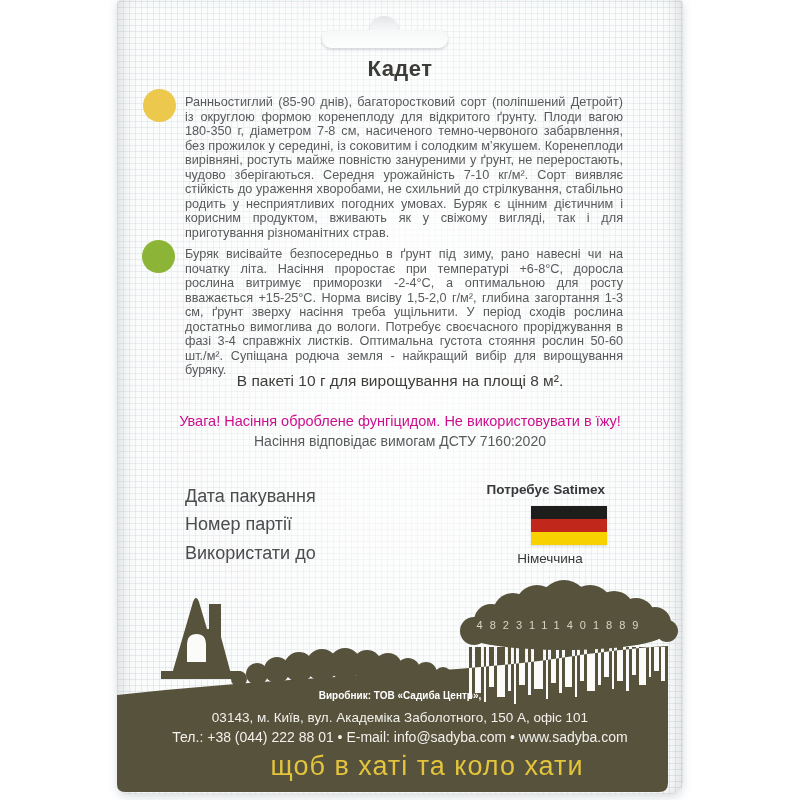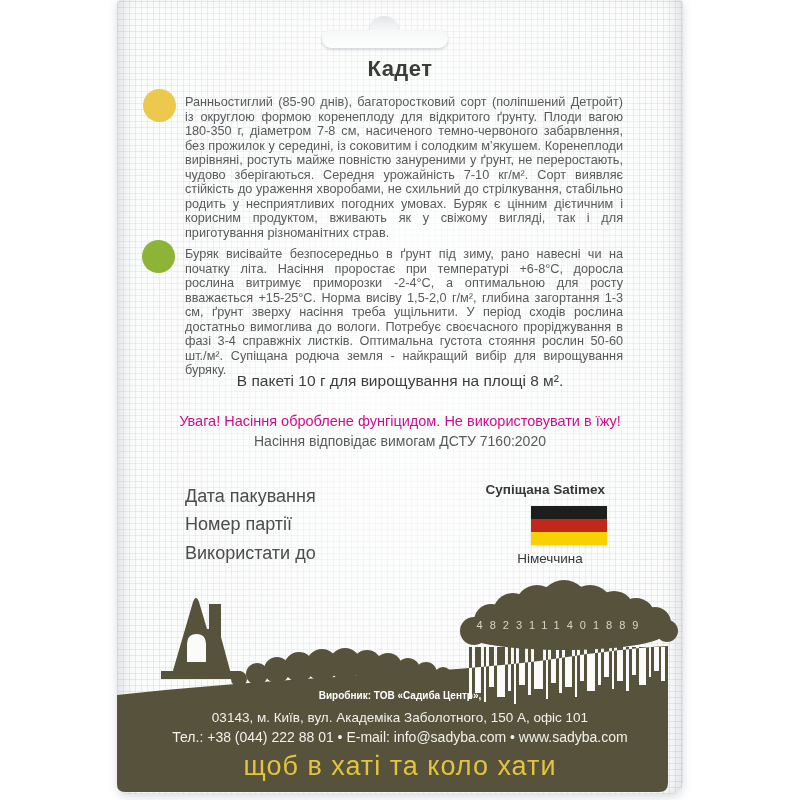--- a/index.html
+++ b/index.html
@@ -46,21 +46,21 @@
   .flag .f-black{background:#1d1d1b;}
   .flag .f-red{background:#c1271a;}
   .flag .f-gold{background:#f7d100;}
   .country{top:551px;left:353px;width:160px;text-align:center;font-size:13.5px;
            font-weight:normal;color:#37383a;}
   
   .scene{left:0;top:561px;}
   .f-producer{top:690px;font-size:10px;font-weight:bold;color:#ffffff;z-index:3;}
   .f-address{top:710px;font-size:13.5px;color:#f2f1ec;z-index:3;}
   .f-contacts{top:729px;font-size:14px;color:#f2f1ec;z-index:3;}
-  .f-slogan{top:751px;font-size:27px;color:#e3c43c;letter-spacing:1px;z-index:3;}
+  .f-slogan{top:751px;font-size:27px;color:#e3c43c;letter-spacing:1px;z-index:3;margin-left:27px;}
   .barcode-num{font-family:"Liberation Sans",sans-serif;font-size:11px;letter-spacing:7px;}
 </style>
 </head>
 <body>
 
 <div class="stage">
   <div class="packet">
 
     <svg class="abs slot" width="130" height="40" viewBox="0 0 130 40">
       <defs>
@@ -88,21 +88,21 @@
     <div class="abs ctr pack-info">В пакеті 10 г для вирощування на площі 8 м².</div>
 
     <div class="abs ctr warning">Увага! Насіння оброблене фунгіцидом. Не використовувати в їжу!</div>
 
     <div class="abs ctr standard">Насіння відповідає вимогам ДСТУ 7160:2020</div>
 
     <div class="abs field field-1">Дата пакування</div>
     <div class="abs field field-2">Номер партії</div>
     <div class="abs field field-3">Використати до</div>
 
-    <div class="abs brand">Супіщана Satimex</div>
+    <div class="abs brand">Потребує Satimex</div>
     <div class="abs flag">
       <div class="f-black"></div>
       <div class="f-red"></div>
       <div class="f-gold"></div>
     </div>
     <div class="abs country">Німеччина</div>
 
     <svg class="abs scene" width="566" height="235" viewBox="0 0 566 235">
       <defs>
         <path id="fpath" d="M0,134 C80,125 170,119 250,114 C330,109 400,104 450,96

